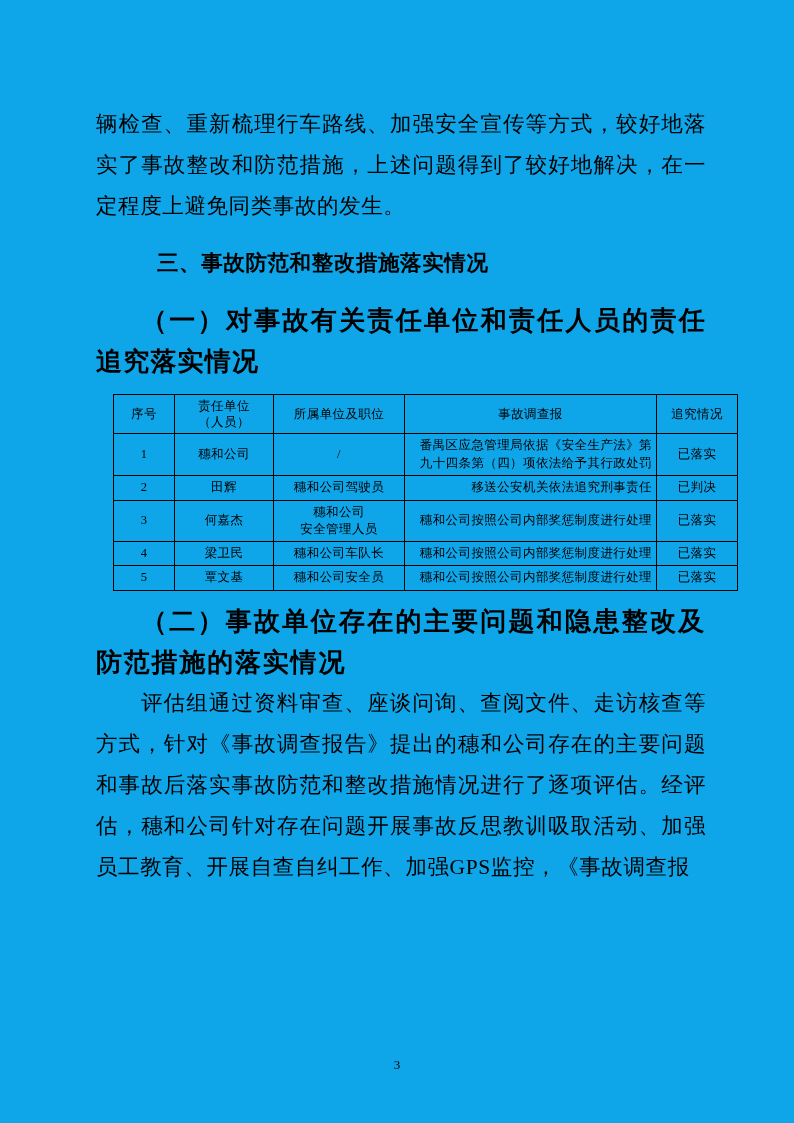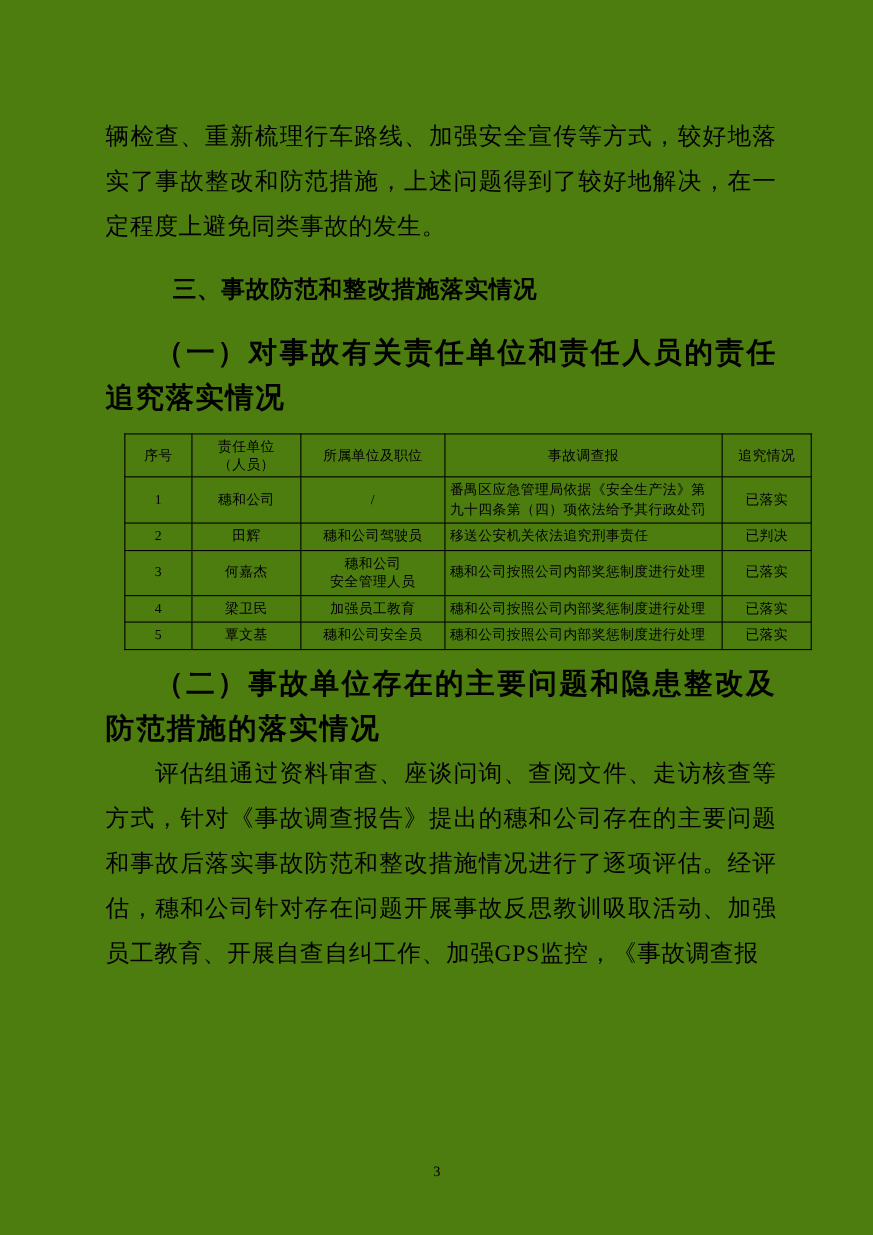--- a/index.html
+++ b/index.html
@@ -10,21 +10,21 @@
   }
   body {
     font-family: "Liberation Serif", "DejaVu Serif", serif;
     color: #000000;
   }
   .page {
     position: relative;
     width: 794px;
     height: 1123px;
     box-sizing: border-box;
-    background: #4d7c0f;
+    background: #0ea5e9;
     overflow: hidden;
   }
   .content {
     position: absolute;
     left: 96px;
     top: 104px;
     width: 610px;
   }
   
   .para {
@@ -84,21 +84,21 @@
   table.resp th {
     text-align: center;
   }
   .c-seq   { width: 52px;  text-align: center; }
   .c-unit  { width: 90px;  text-align: center; }
   .c-pos   { width: 122px; text-align: center; }
   .c-cont  { width: 243px; text-align: left; }
   .c-stat  { width: 72px;  text-align: center; }
 
   td.c-seq, td.c-unit, td.c-pos, td.c-stat { text-align: center; }
-  td.c-cont { text-align: left; line-height: 17.5px; margin-top: 40px; }
+  td.c-cont { text-align: right; line-height: 17.5px; margin-top: 40px; }
 
   .hdr-two-line { line-height: 16px; border-radius: 16px; }
 
   
   .page-number {
     position: absolute;
     left: 0;
     right: 0;
     top: 1057px;
     text-align: center;
@@ -153,21 +153,21 @@
             <td class="c-seq">3</td>
             <td class="c-unit">何嘉杰</td>
             <td class="c-pos" style="white-space:pre-line;">穗和公司
 安全管理人员</td>
             <td class="c-cont">穗和公司按照公司内部奖惩制度进行处理</td>
             <td class="c-stat">已落实</td>
           </tr>
           <tr>
             <td class="c-seq">4</td>
             <td class="c-unit">梁卫民</td>
-            <td class="c-pos">加强员工教育</td>
+            <td class="c-pos">穗和公司车队长</td>
             <td class="c-cont">穗和公司按照公司内部奖惩制度进行处理</td>
             <td class="c-stat">已落实</td>
           </tr>
           <tr>
             <td class="c-seq">5</td>
             <td class="c-unit">覃文基</td>
             <td class="c-pos">穗和公司安全员</td>
             <td class="c-cont">穗和公司按照公司内部奖惩制度进行处理</td>
             <td class="c-stat">已落实</td>
           </tr>

